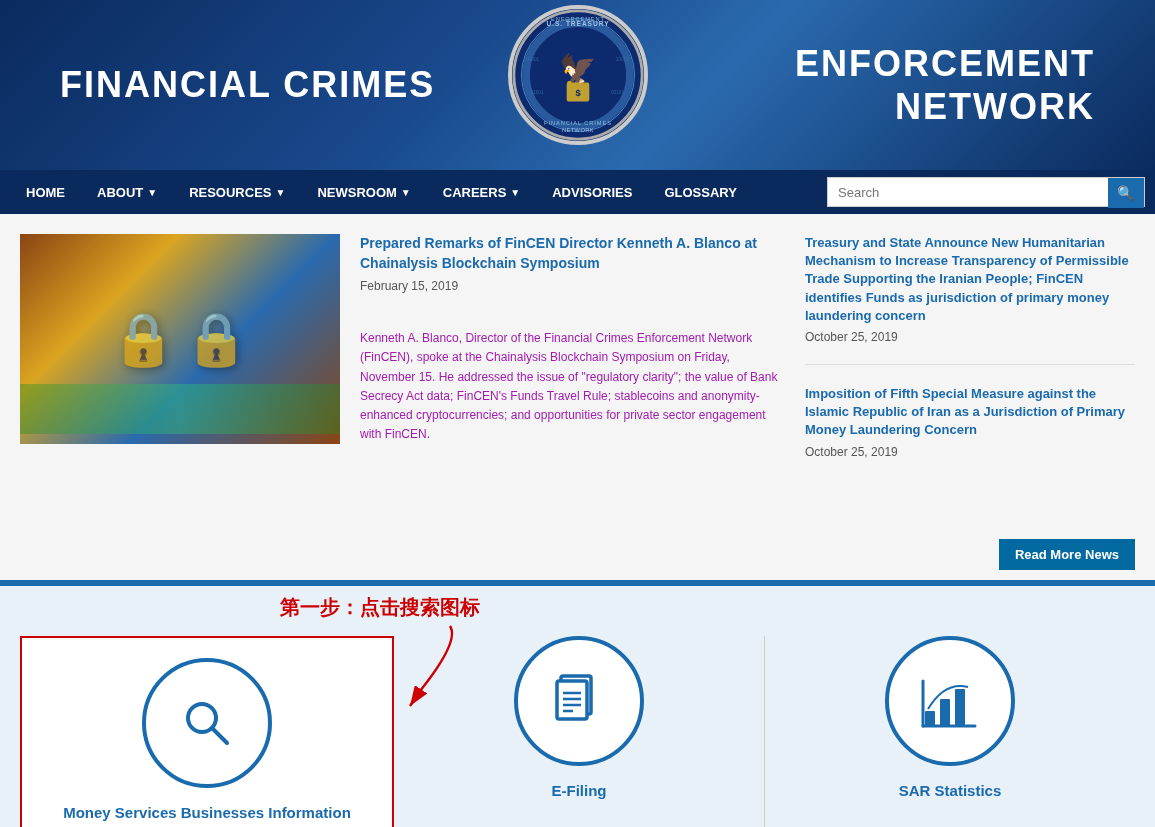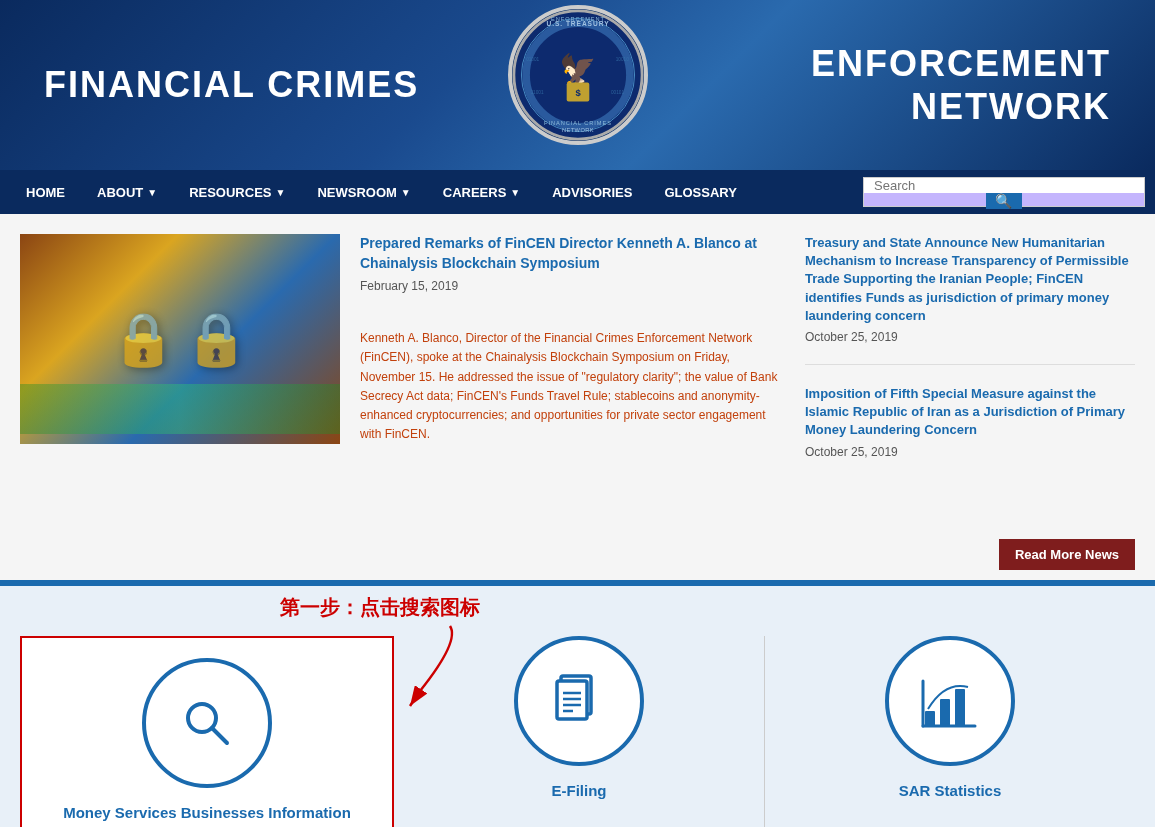--- a/index.html
+++ b/index.html
@@ -4,21 +4,21 @@
   <style>
     * { margin: 0; padding: 0; box-sizing: border-box; }
     body { font-family: Arial, sans-serif; width: 1155px; overflow-x: hidden; background: #fff; }
 
     
     .header {
       background: linear-gradient(135deg, #0a2a5e 0%, #1a4a8e 40%, #2a6aae 60%, #0a2a5e 100%);
       display: flex;
       align-items: center;
       justify-content: space-between;
-      padding: 10px 44px;
+      padding: 10px 60px;
       height: 170px;
       position: relative;
       overflow: hidden;
     }
     .header-left {
       color: white;
       font-size: 36px;
       font-weight: bold;
       letter-spacing: 2px;
       text-transform: uppercase;
@@ -72,25 +72,23 @@
       font-weight: bold;
       text-transform: uppercase;
       cursor: pointer;
       white-space: nowrap;
       text-decoration: none;
     }
     .nav-item .arrow { margin-left: 4px; font-size: 10px; }
     .nav-spacer { flex: 1; }
     .search-box {
       display: flex;
-      align-items: center;
-      background: #c4b5fd;
+      background: #bef264;
       border: 1px solid #ccc;
       height: 30px;
-      flex-direction: column;
     }
     .search-input {
       border: none;
       outline: none;
       padding: 0 10px;
       font-size: 13px;
       width: 280px;
       height: 100%;
     }
     .search-btn {
@@ -150,21 +148,21 @@
       margin-bottom: 6px;
       text-decoration: none;
       display: block;
     }
     .featured-date {
       color: #555;
       font-size: 12px;
       margin-bottom: 10px;
     }
     .featured-desc {
-      color: #c2410c;
+      color: #a21caf;
       font-size: 12px;
       line-height: 1.6;
       margin-top: 36px;
     }
 
     .news-sidebar {
       width: 330px;
       flex-shrink: 0;
     }
     .news-item {
@@ -183,21 +181,21 @@
     }
     .news-item-date { color: #555; font-size: 12px; }
 
     .read-more-row {
       display: flex;
       justify-content: flex-end;
       padding: 10px 20px;
       background: #f5f5f5;
     }
     .read-more-btn {
-      background: #7f1d1d;
+      background: #0369a1;
       color: white;
       border: none;
       padding: 8px 16px;
       font-size: 13px;
       cursor: pointer;
       font-weight: bold;
     }
 
     
     .icons-section {

